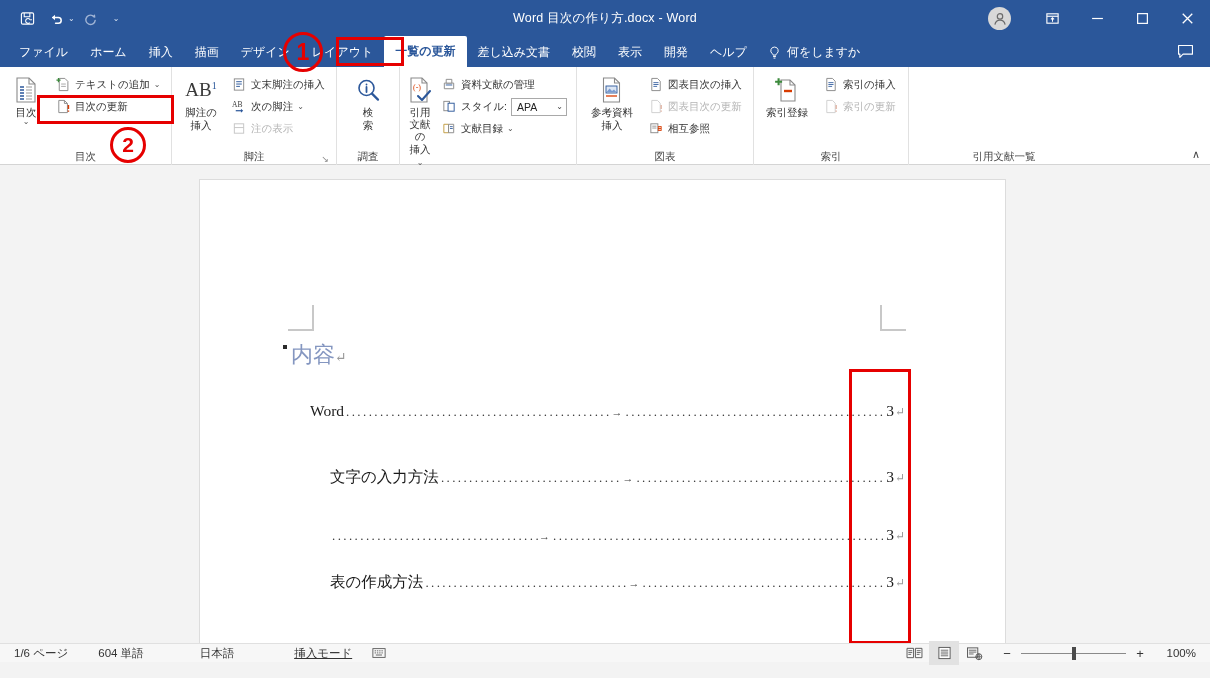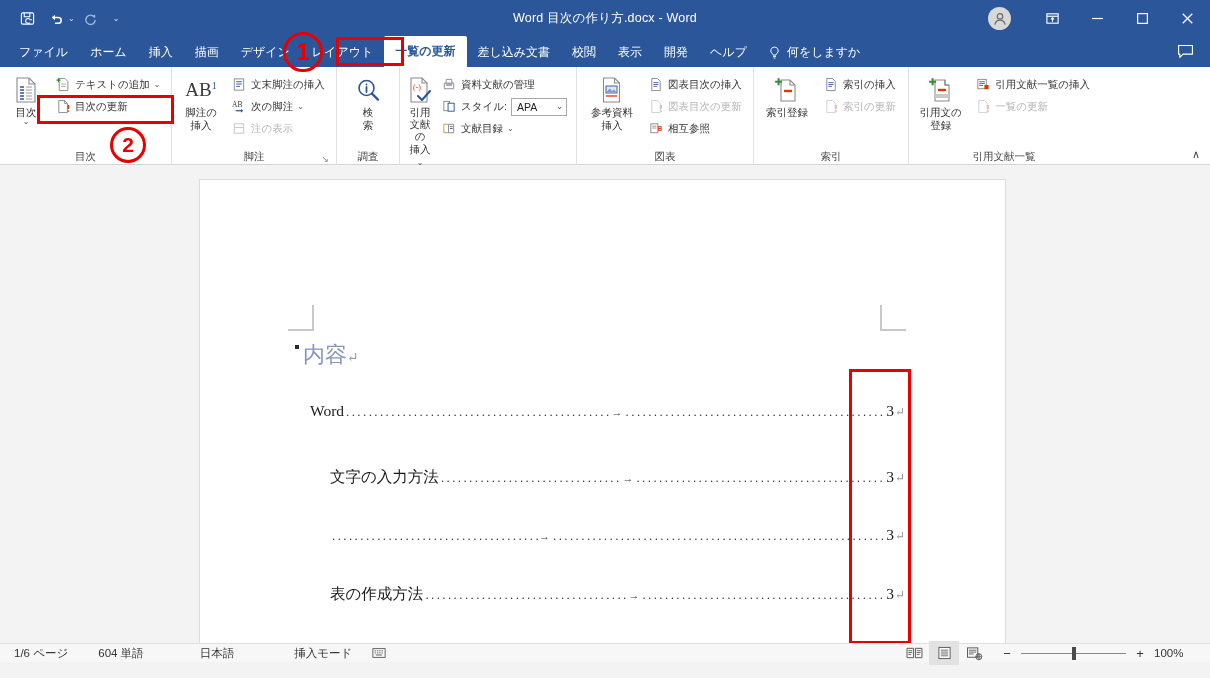--- a/index.html
+++ b/index.html
@@ -149,21 +149,21 @@
   .page {
     position: absolute; left: 200px; top: 15px;
     width: 805px; height: 470px;
     background: #ffffff;
     box-shadow: 0 0 0 1px #dcdcdc;
   }
   .mk { position: absolute; }
   .mk i { position: absolute; background: #c8c8c8; display: block; }
 
   .doc-heading {
-    position: absolute; left: 103px; top: 160px;
+    position: absolute; left: 91px; top: 160px;
     font-family: "Liberation Serif", "DejaVu Serif", serif;
     font-size: 22px; color: #8496c0;
     white-space: nowrap;
   }
   .doc-heading .bullet {
     position: absolute; left: -8px; top: 5px;
     width: 4px; height: 4px; background: #2b2b2b;
   }
   .pilcrow { color: #9a9a9a; font-size: 14px; }
 
@@ -226,21 +226,21 @@
   .zoom-minus, .zoom-plus { font-size: 13px; color: #333; width: 12px; text-align: center; }
   .ztrack {
     position: relative; width: 105px; height: 12px;
     display: flex; align-items: center;
   }
   .ztrack .rail { position: absolute; left: 0; right: 0; height: 1px; background: #8a8a8a; }
   .ztrack .knob {
     position: absolute; left: 50%; margin-left: -2px;
     width: 4px; height: 13px; background: #4a4a4a;
   }
-  .zlabel { width: 42px; }
+  .zlabel { width: 42px; text-align: right; }
   svg { display: block; }
 </style>
 </head>
 <body>
 
 <div id="app">
 
   <div class="titlebar">
     <div class="qat">
       <div class="qat-btn">
@@ -580,54 +580,20 @@
               </span>
               <span>索引の更新</span>
             </div>
           </div>
         </div>
         <div class="rgroup-label">索引</div>
       </div>
 
       <div class="rgroup" style="width:190px;">
         <div class="rgroup-body">
-          <div class="bigbtn" style="width:54px;">
-            <span class="glyph">
-              <svg width="26" height="28" viewBox="0 0 26 28">
-                <path d="M7 4h10v5h4v16H7z" fill="#ffffff" stroke="#8a8a8a" stroke-width="1.1"></path>
-                <path d="M17 4v5h4" fill="none" stroke="#8a8a8a" stroke-width="1.1"></path>
-                <rect x="7" y="18" width="14" height="4" fill="#c9c9c9"></rect>
-                <path d="M10 14h8" stroke="#d83b01" stroke-width="2.4"></path>
-                <path d="M4.6 2.2v7M1.1 5.7h7" stroke="#3c8a3c" stroke-width="2.1"></path>
-              </svg>
-            </span>
-            <span class="cap">引用文の</span>
-            <span class="cap">登録</span>
-          </div>
-          <div class="smallcol" style="margin-left:4px;">
-            <div class="smallbtn">
-              <span class="ic">
-                <svg width="14" height="15" viewBox="0 0 14 16">
-                  <rect x="1.5" y="2.5" width="9" height="10" fill="#ffffff" stroke="#8a8a8a" stroke-width="1"></rect>
-                  <path d="M3 5h6M3 7h6M3 9h4" stroke="#2b579a" stroke-width=".9"></path>
-                  <rect x="8.5" y="8.5" width="4.5" height="4.5" fill="#d83b01"></rect>
-                </svg>
-              </span>
-              <span>引用文献一覧の挿入</span>
-            </div>
-            <div class="smallbtn disabled">
-              <span class="ic">
-                <svg width="14" height="15" viewBox="0 0 14 16">
-                  <path d="M2.5 1.5h6l3 3v10h-9z" fill="#ffffff" stroke="#cfcfcf" stroke-width="1"></path>
-                  <path d="M12.5 6.5v4.2M12.5 12.2v1.3" stroke="#e0b3a3" stroke-width="1.5"></path>
-                </svg>
-              </span>
-              <span>一覧の更新</span>
-            </div>
-          </div>
         </div>
         <div class="rgroup-label">引用文献一覧</div>
       </div>
 
     </div>
     <div class="collapse-ribbon">∧</div>
   </div>
 
   <div class="docarea">
     <div class="page">
@@ -665,21 +631,21 @@
       </div>
 
       <div class="toc-entry" style="left:130px; top:346px; width:575px;">
         <span class="lead1">..............................................</span>
         <span class="tabmark">→</span>
         <span class="lead2">..........................................................................</span>
         <span class="pg">3</span>
         <span class="pil">↵</span>
       </div>
 
-      <div class="toc-entry" style="left:130px; top:404px; width:575px;">
+      <div class="toc-entry" style="left:130px; top:392px; width:575px;">
         <span class="txt">表の作成方法</span>
         <span class="lead1">..............................................................</span>
         <span class="tabmark">→</span>
         <span class="lead2">..........................................................................</span>
         <span class="pg">3</span>
         <span class="pil">↵</span>
       </div>
 
       <div class="toc-entry" style="left:130px; top:462px; width:575px;">
         <span class="txt">文書の編集方法</span>
@@ -698,21 +664,21 @@
   </div>
   <div class="circmark" style="left:110px; top:127px; width:36px; height:36px; font-size:21px;">
     <span>2</span>
   </div>
 
   <div class="statusbar">
     <div class="sb-left">
       <span class="sb-item">1/6 ページ</span>
       <span class="sb-item" style="padding-left:14px;">604 単語</span>
       <span class="sb-item" style="padding-left:40px;">日本語</span>
-      <span class="sb-item" style="padding-left:44px;">挿入モード</span>
+      <span class="sb-item" style="padding-left:44px;text-decoration:underline;">挿入モード</span>
       <span class="sb-item" style="padding-left:4px; display:flex; align-items:center;">
         <svg width="14" height="12" viewBox="0 0 16 13">
           <rect x="1" y="1.5" width="14" height="10" fill="none" stroke="#555" stroke-width="1"></rect>
           <path d="M3 4h1.6M5.6 4h1.6M8.2 4h1.6M10.8 4h1.6M3 6.4h1.6M5.6 6.4h1.6M8.2 6.4h1.6M10.8 6.4h1.6M4.4 8.8h7" stroke="#555" stroke-width="1"></path>
         </svg>
       </span>
     </div>
     <div class="sb-right">
       <div class="viewbtn">
         <svg width="17" height="14" viewBox="0 0 18 15">

